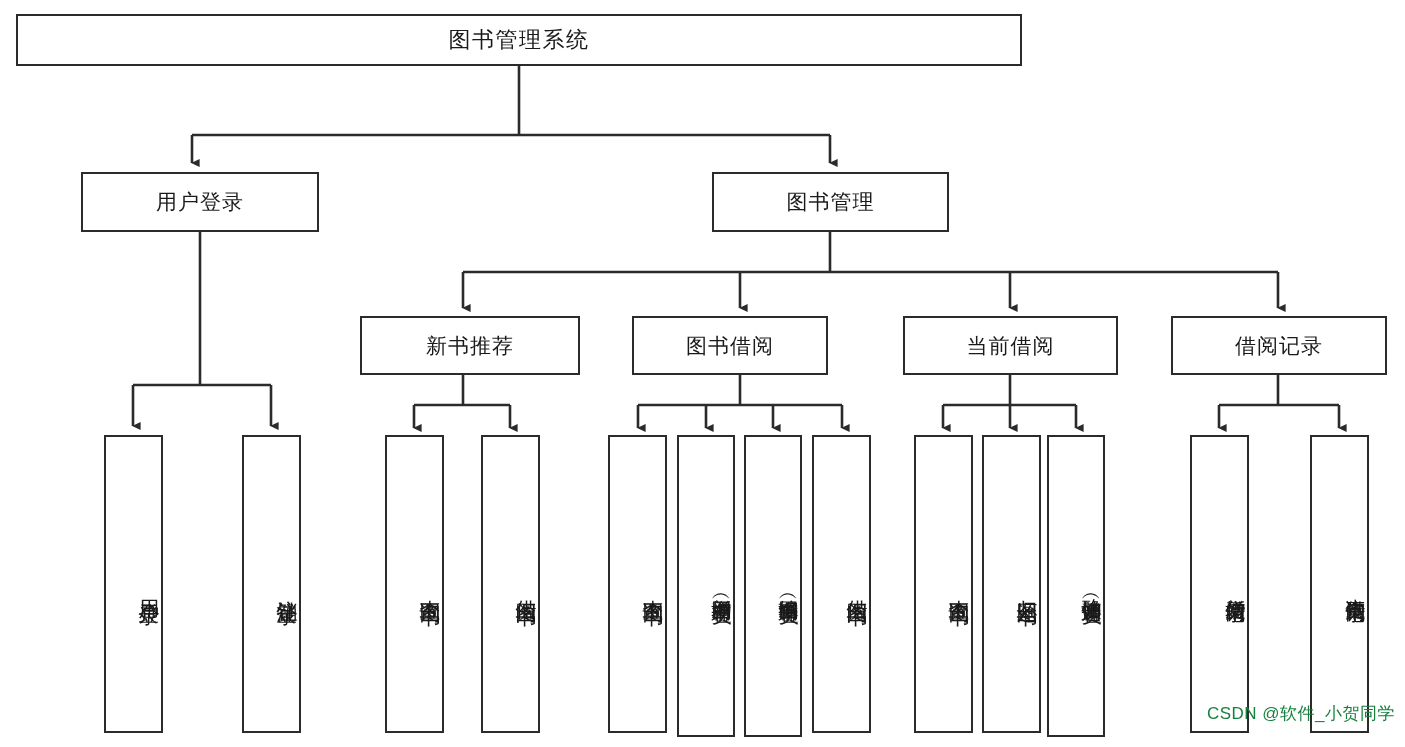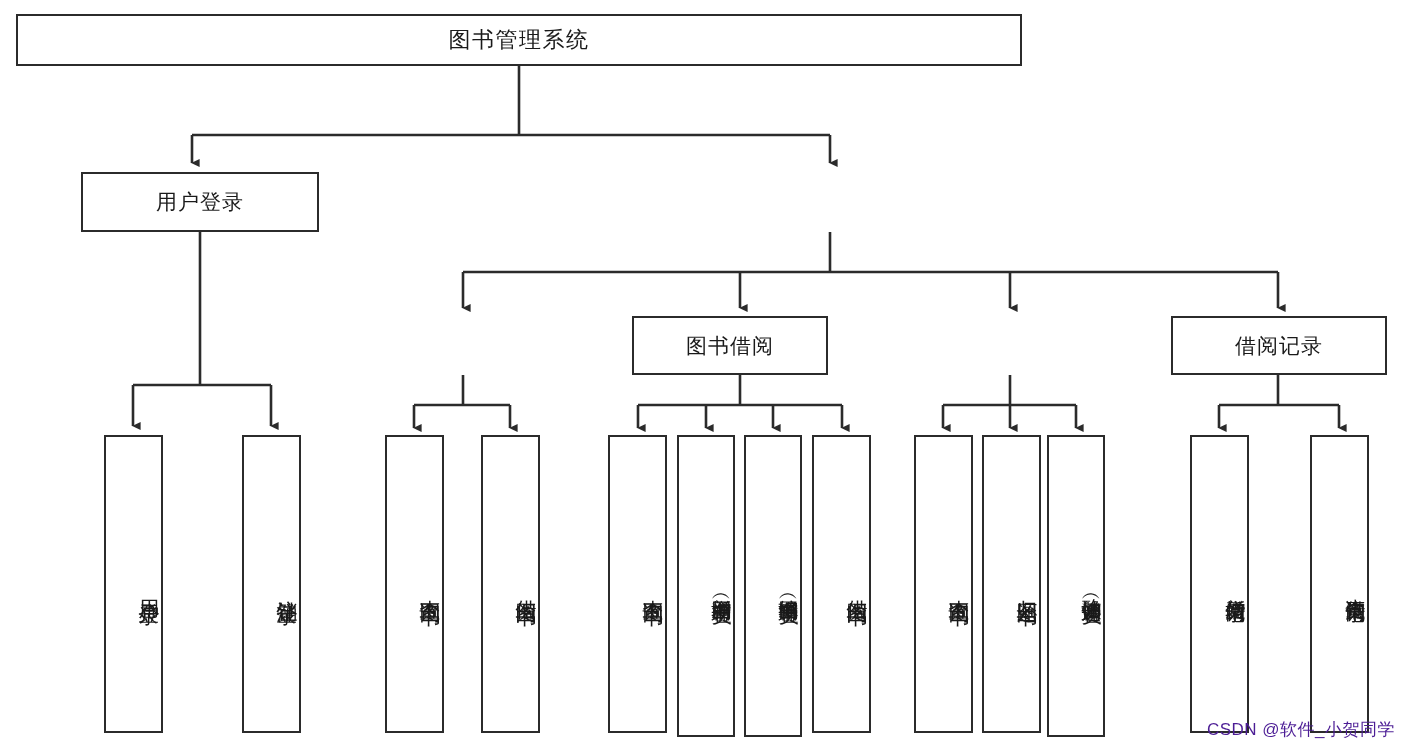--- a/index.html
+++ b/index.html
@@ -57,23 +57,23 @@
     text-align: center;
   }
   .node-v.tall {
     padding-top: 3px;
     font-size: 20px;
     letter-spacing: 1px;
   }
   .watermark {
     position: absolute;
     right: 10px;
-    bottom: 6px;
+    bottom: 22px;
     font-size: 17px;
-    color: #4c1d95;
+    color: #15803d;
     white-space: nowrap;
     letter-spacing: 0.5px;
   }
 </style>
 </head>
 <body>
 
 <div id="diagram-root">
 
   <svg id="tree-svg" viewBox="0 0 1405 747">
@@ -127,24 +127,33 @@
     </g>
   </svg>
 
   <div class="node-box node-h node-root" style="left:16px; top:14px; width:1006px; height:52px;">
     <span>图书管理系统</span>
   </div>
 
   <div class="node-box node-h" style="left:81px; top:172px; width:238px; height:60px;">
     <span>用户登录</span>
   </div>
-
+  <div class="node-box node-h" style="left:712px; top:172px; width:237px; height:60px;">
+    <span>图书管理</span>
+  </div>
+
+  <div class="node-box node-h" style="left:360px; top:316px; width:220px; height:59px;">
+    <span>新书推荐</span>
+  </div>
   <div class="node-box node-h" style="left:632px; top:316px; width:196px; height:59px;">
     <span>图书借阅</span>
   </div>
+  <div class="node-box node-h" style="left:903px; top:316px; width:215px; height:59px;">
+    <span>当前借阅</span>
+  </div>
   <div class="node-box node-h" style="left:1171px; top:316px; width:216px; height:59px;text-align:right;">
     <span>借阅记录</span>
   </div>
 
   <div class="node-box node-v" style="left:104px; top:435px; width:59px; height:298px;">
     <span>用户登录</span>
   </div>
   <div class="node-box node-v" style="left:242px; top:435px; width:59px; height:298px;">
     <span>注销登录</span>
   </div>

